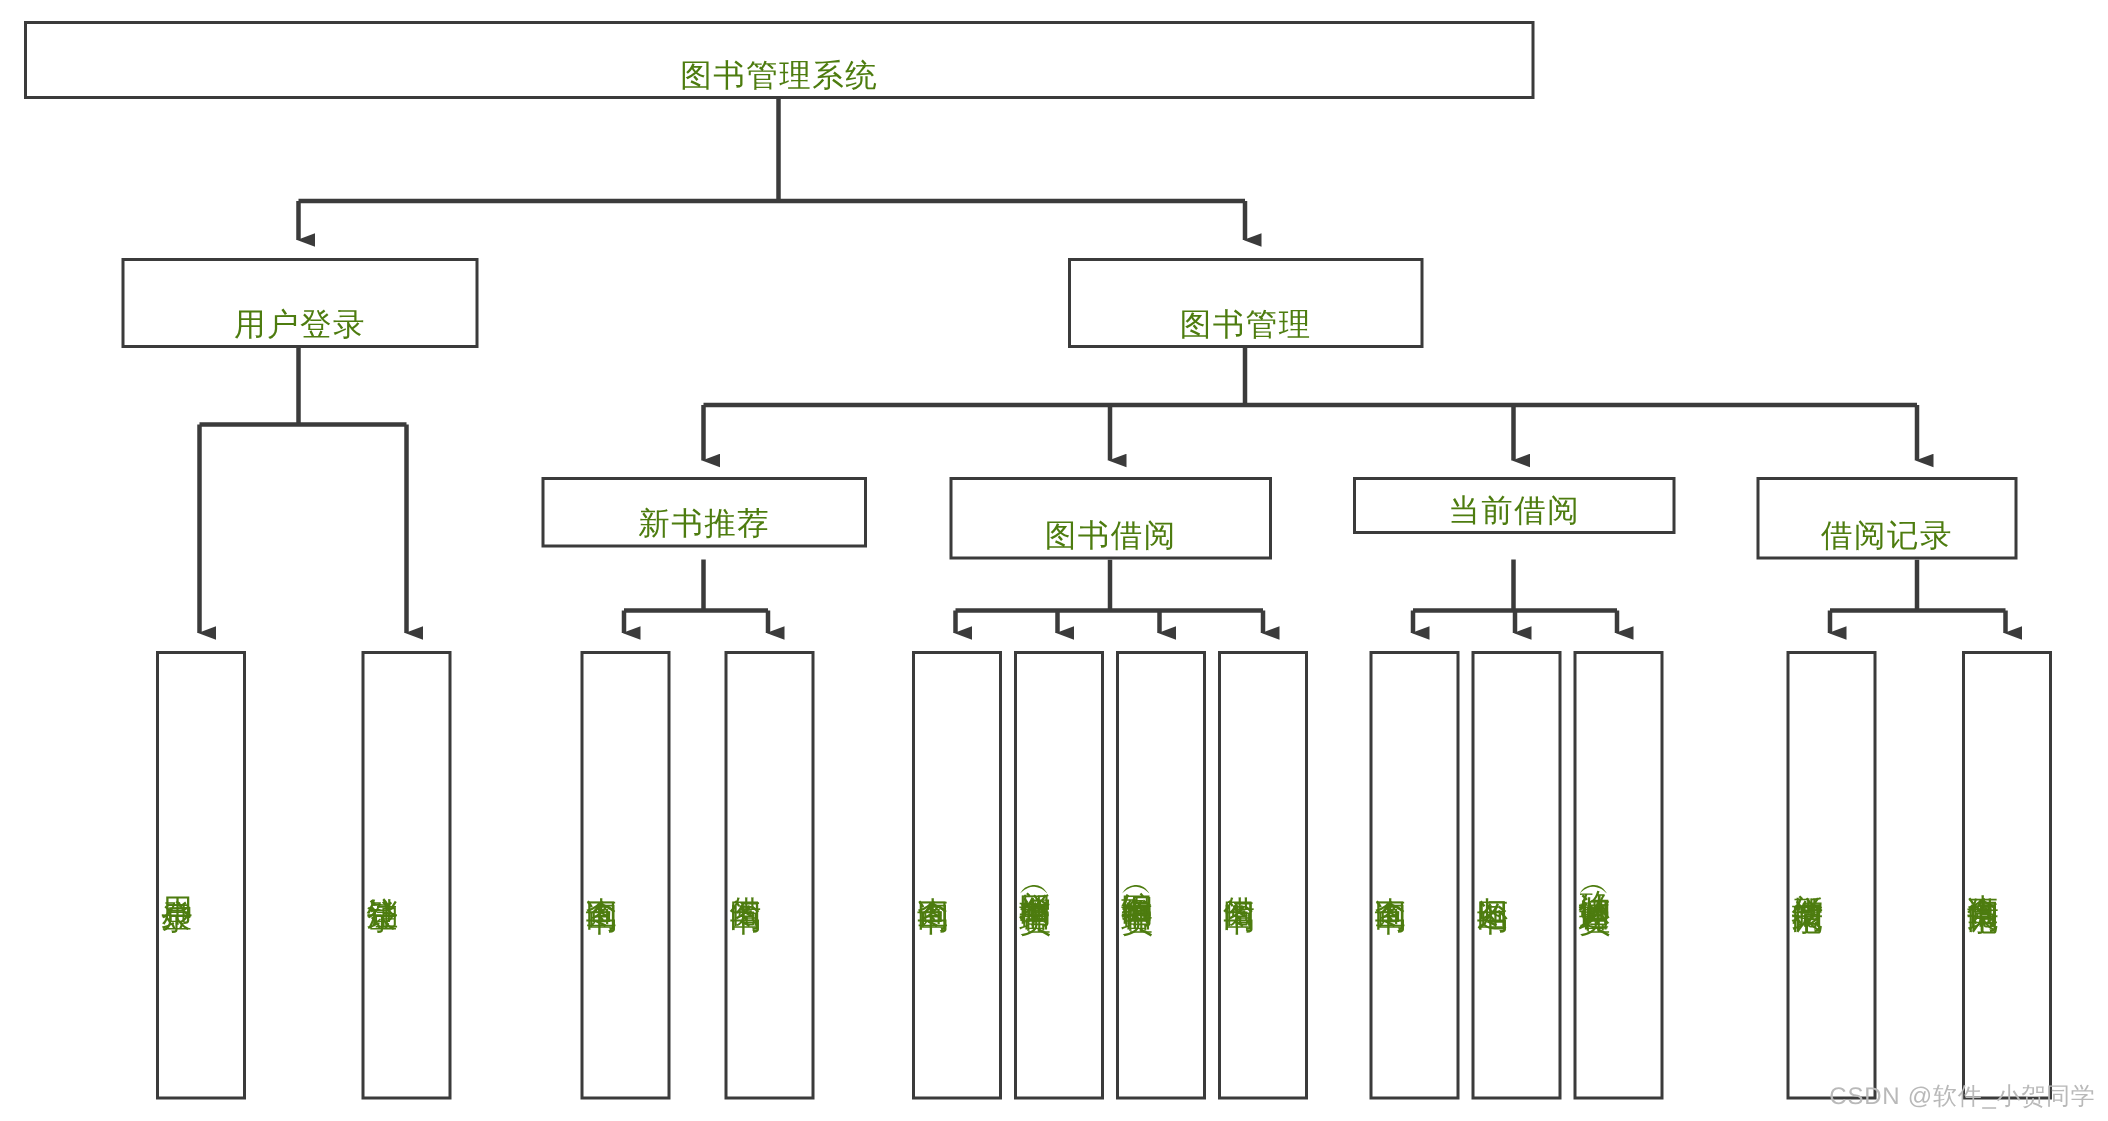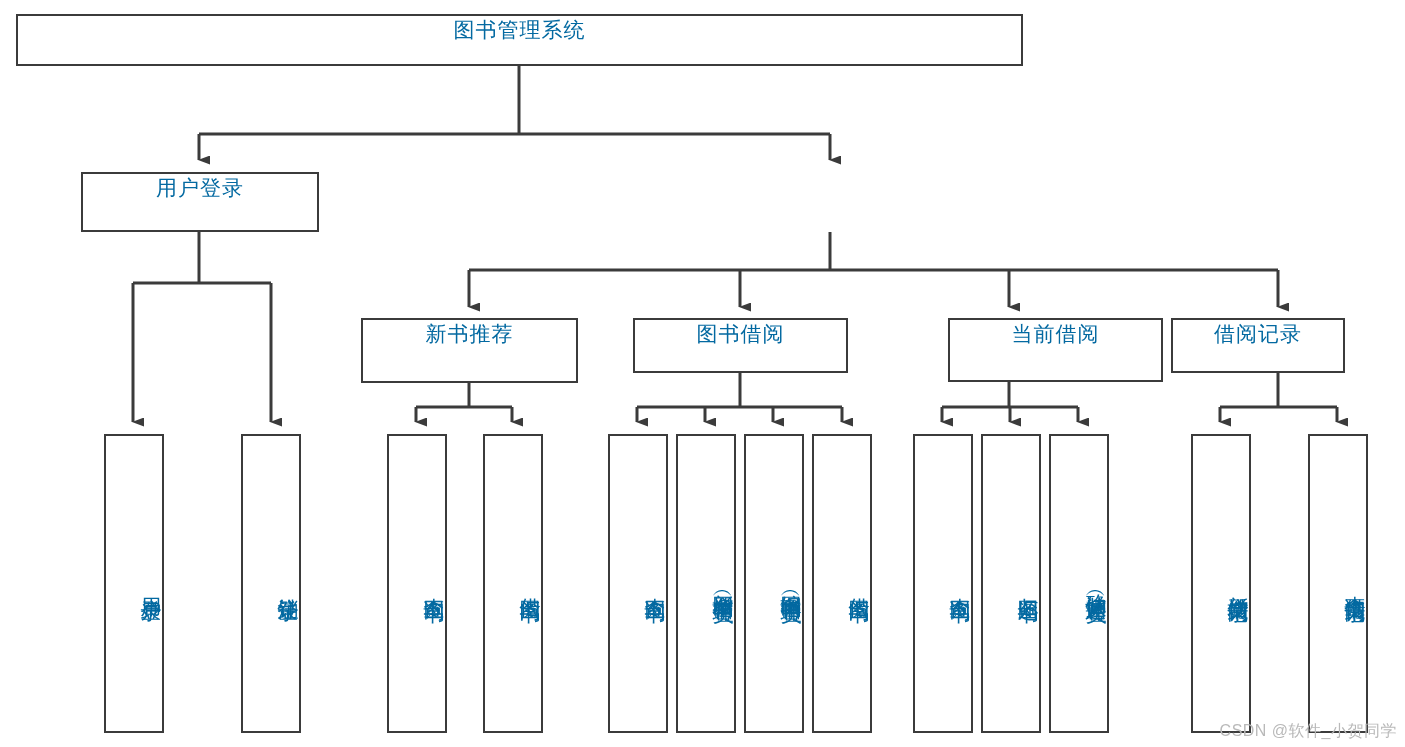--- a/index.html
+++ b/index.html
@@ -24,23 +24,23 @@
     width: 1405px;
     height: 747px;
     pointer-events: none;
   }
   .node {
     position: absolute;
     box-sizing: border-box;
     border: 2px solid #3b3b3b;
     background: #ffffff;
     display: flex;
-    align-items: flex-start;
+    align-items: flex-end;
     justify-content: center;
-    color: #0369a1;
+    color: #4d7c0f;
   }
   .node.horiz {
     font-size: 21px;
     letter-spacing: 1px;
   }
   .node.vert {
     writing-mode: vertical-rl;
     text-orientation: upright;
     font-size: 21px;
     line-height: 1.05;
@@ -120,28 +120,31 @@
     </g>
   </svg>
 
   <div class="node horiz" style="left:16px; top:14px; width:1007px; height:52px;">
     <span>图书管理系统</span>
   </div>
 
   <div class="node horiz" style="left:81px; top:172px; width:238px; height:60px;">
     <span>用户登录</span>
   </div>
+  <div class="node horiz" style="left:712px; top:172px; width:237px; height:60px;">
+    <span>图书管理</span>
+  </div>
 
-  <div class="node horiz" style="left:361px; top:318px; width:217px; height:65px;">
+  <div class="node horiz" style="left:361px; top:318px; width:217px; height:47px;">
     <span>新书推荐</span>
   </div>
   <div class="node horiz" style="left:633px; top:318px; width:215px; height:55px;">
     <span>图书借阅</span>
   </div>
-  <div class="node horiz" style="left:948px; top:318px; width:215px; height:64px;">
+  <div class="node horiz" style="left:902px; top:318px; width:215px; height:38px;">
     <span>当前借阅</span>
   </div>
   <div class="node horiz" style="left:1171px; top:318px; width:174px; height:55px;">
     <span>借阅记录</span>
   </div>
 
   <div class="node vert" style="left:104px; top:434px; width:60px; height:299px;">
     <span class="vlabel">用户登录</span>
   </div>
   <div class="node vert" style="left:241px; top:434px; width:60px; height:299px;">

